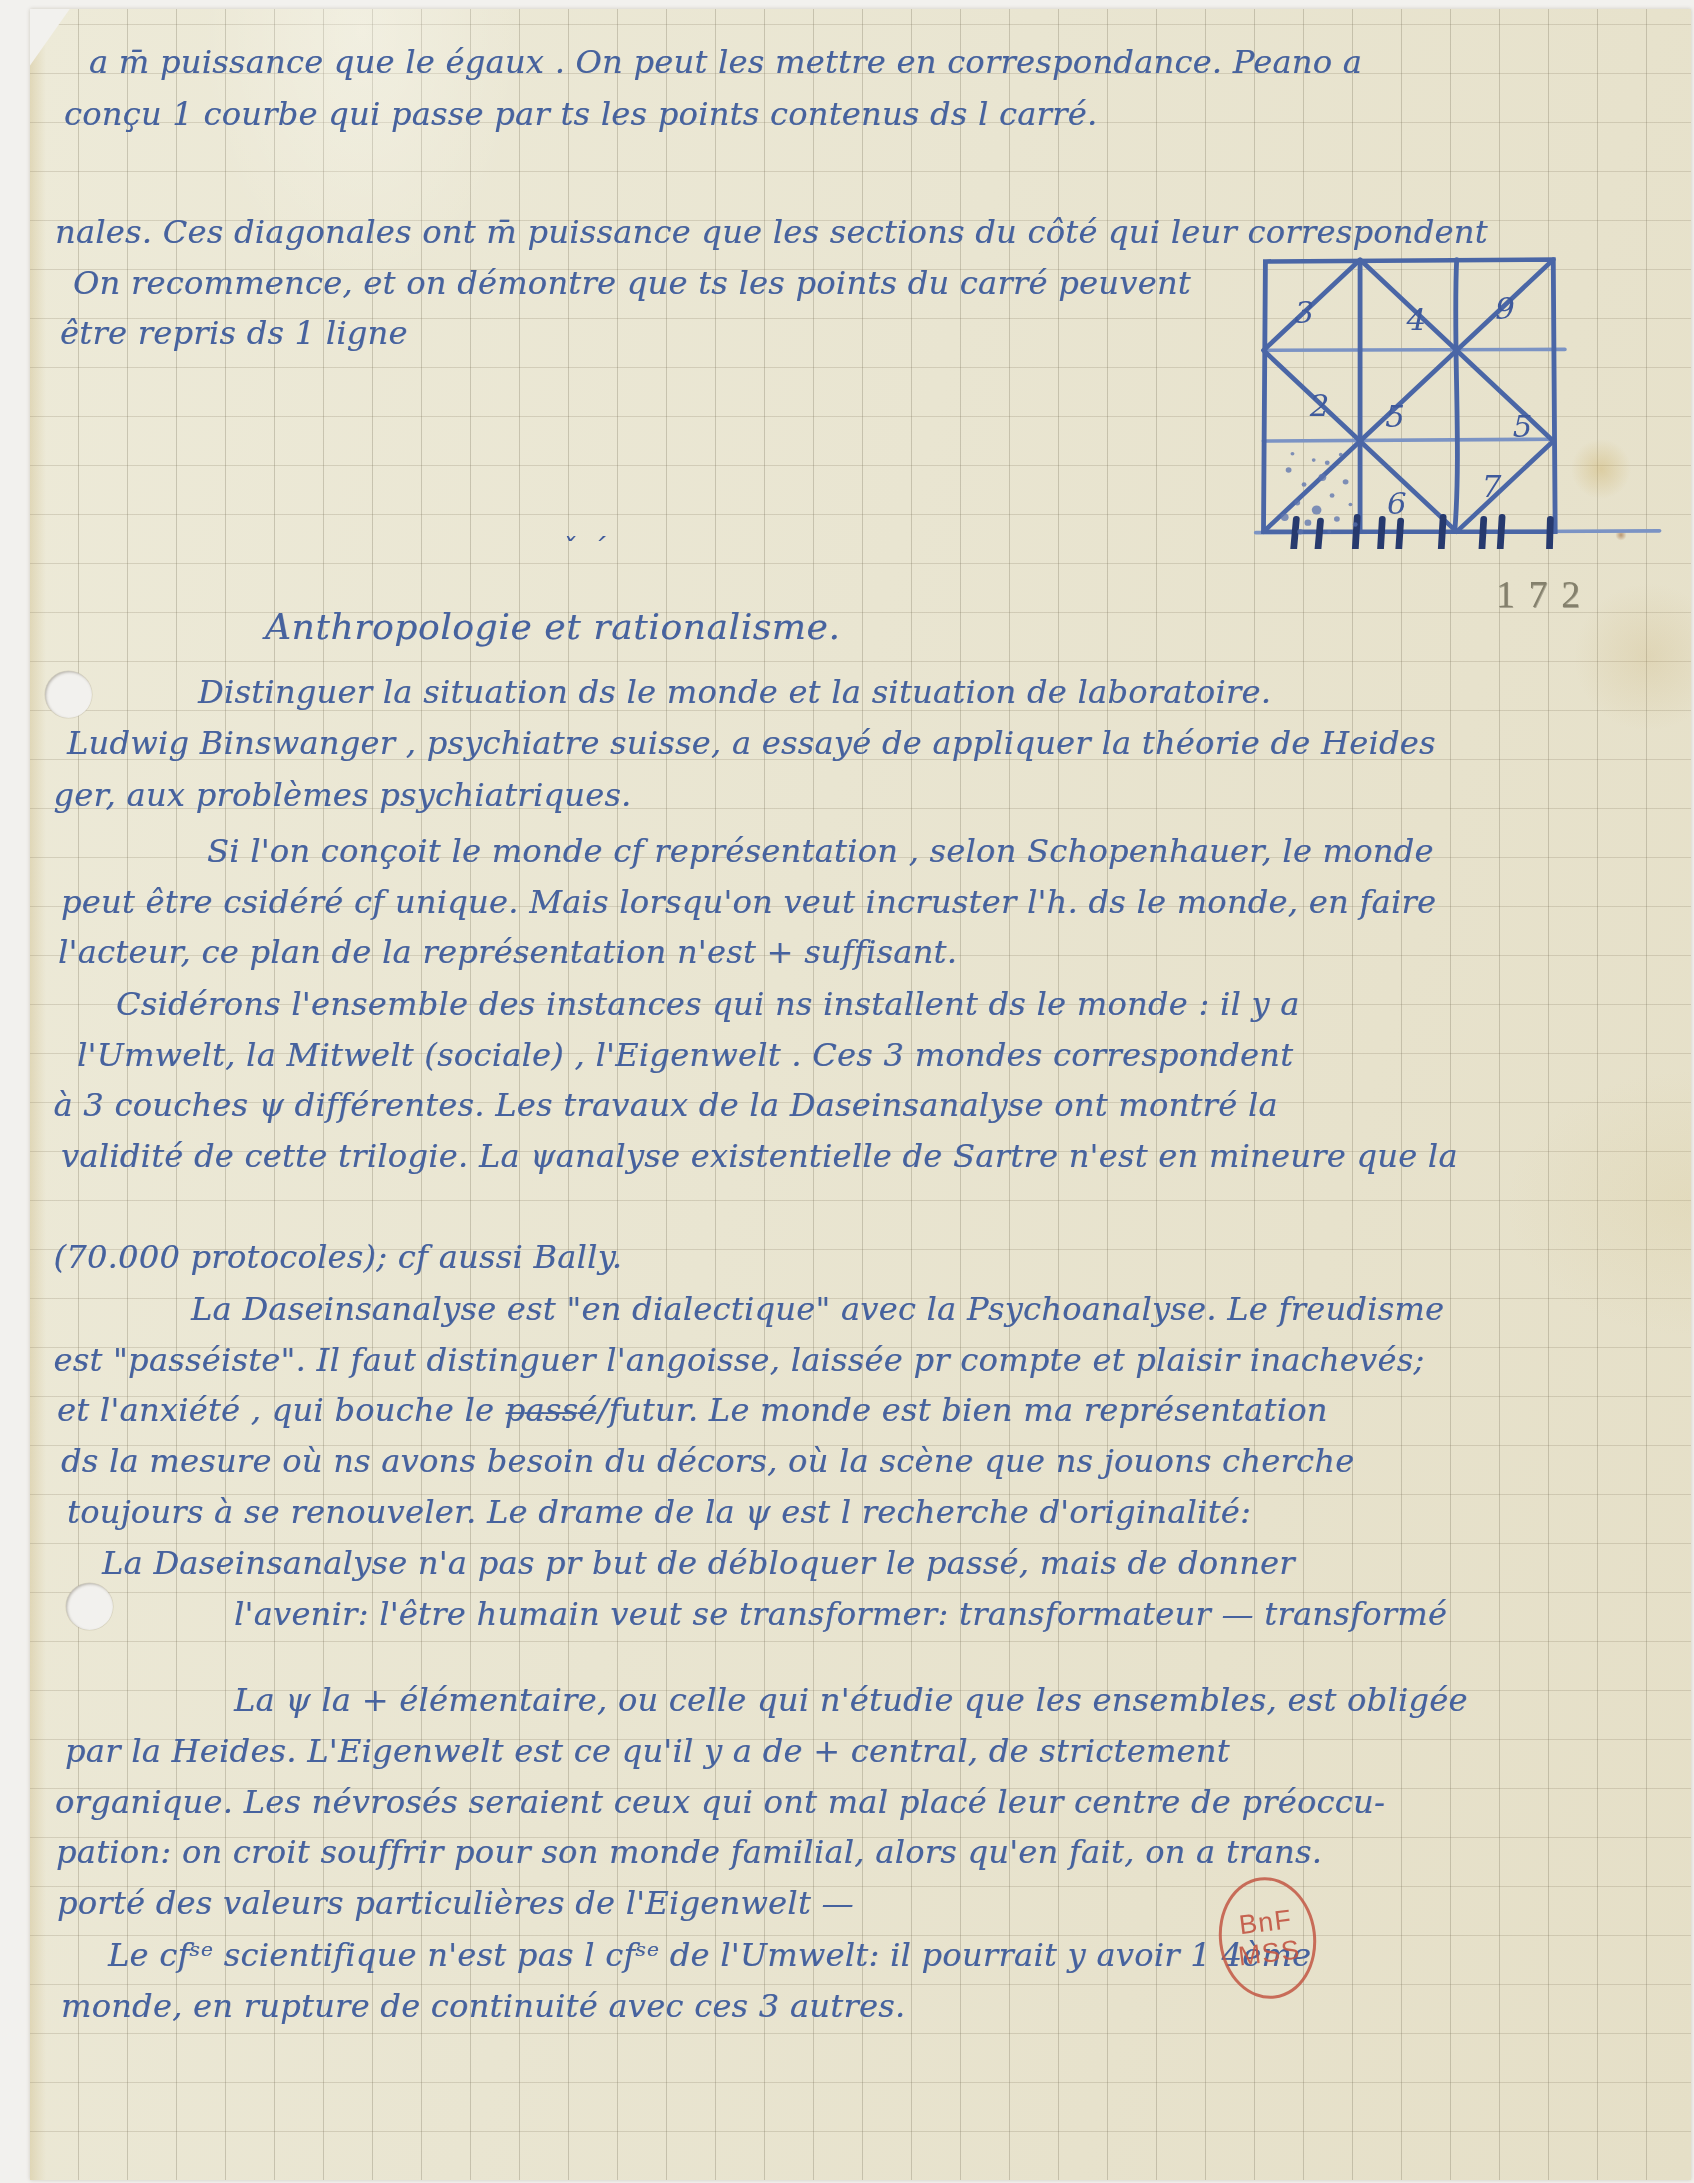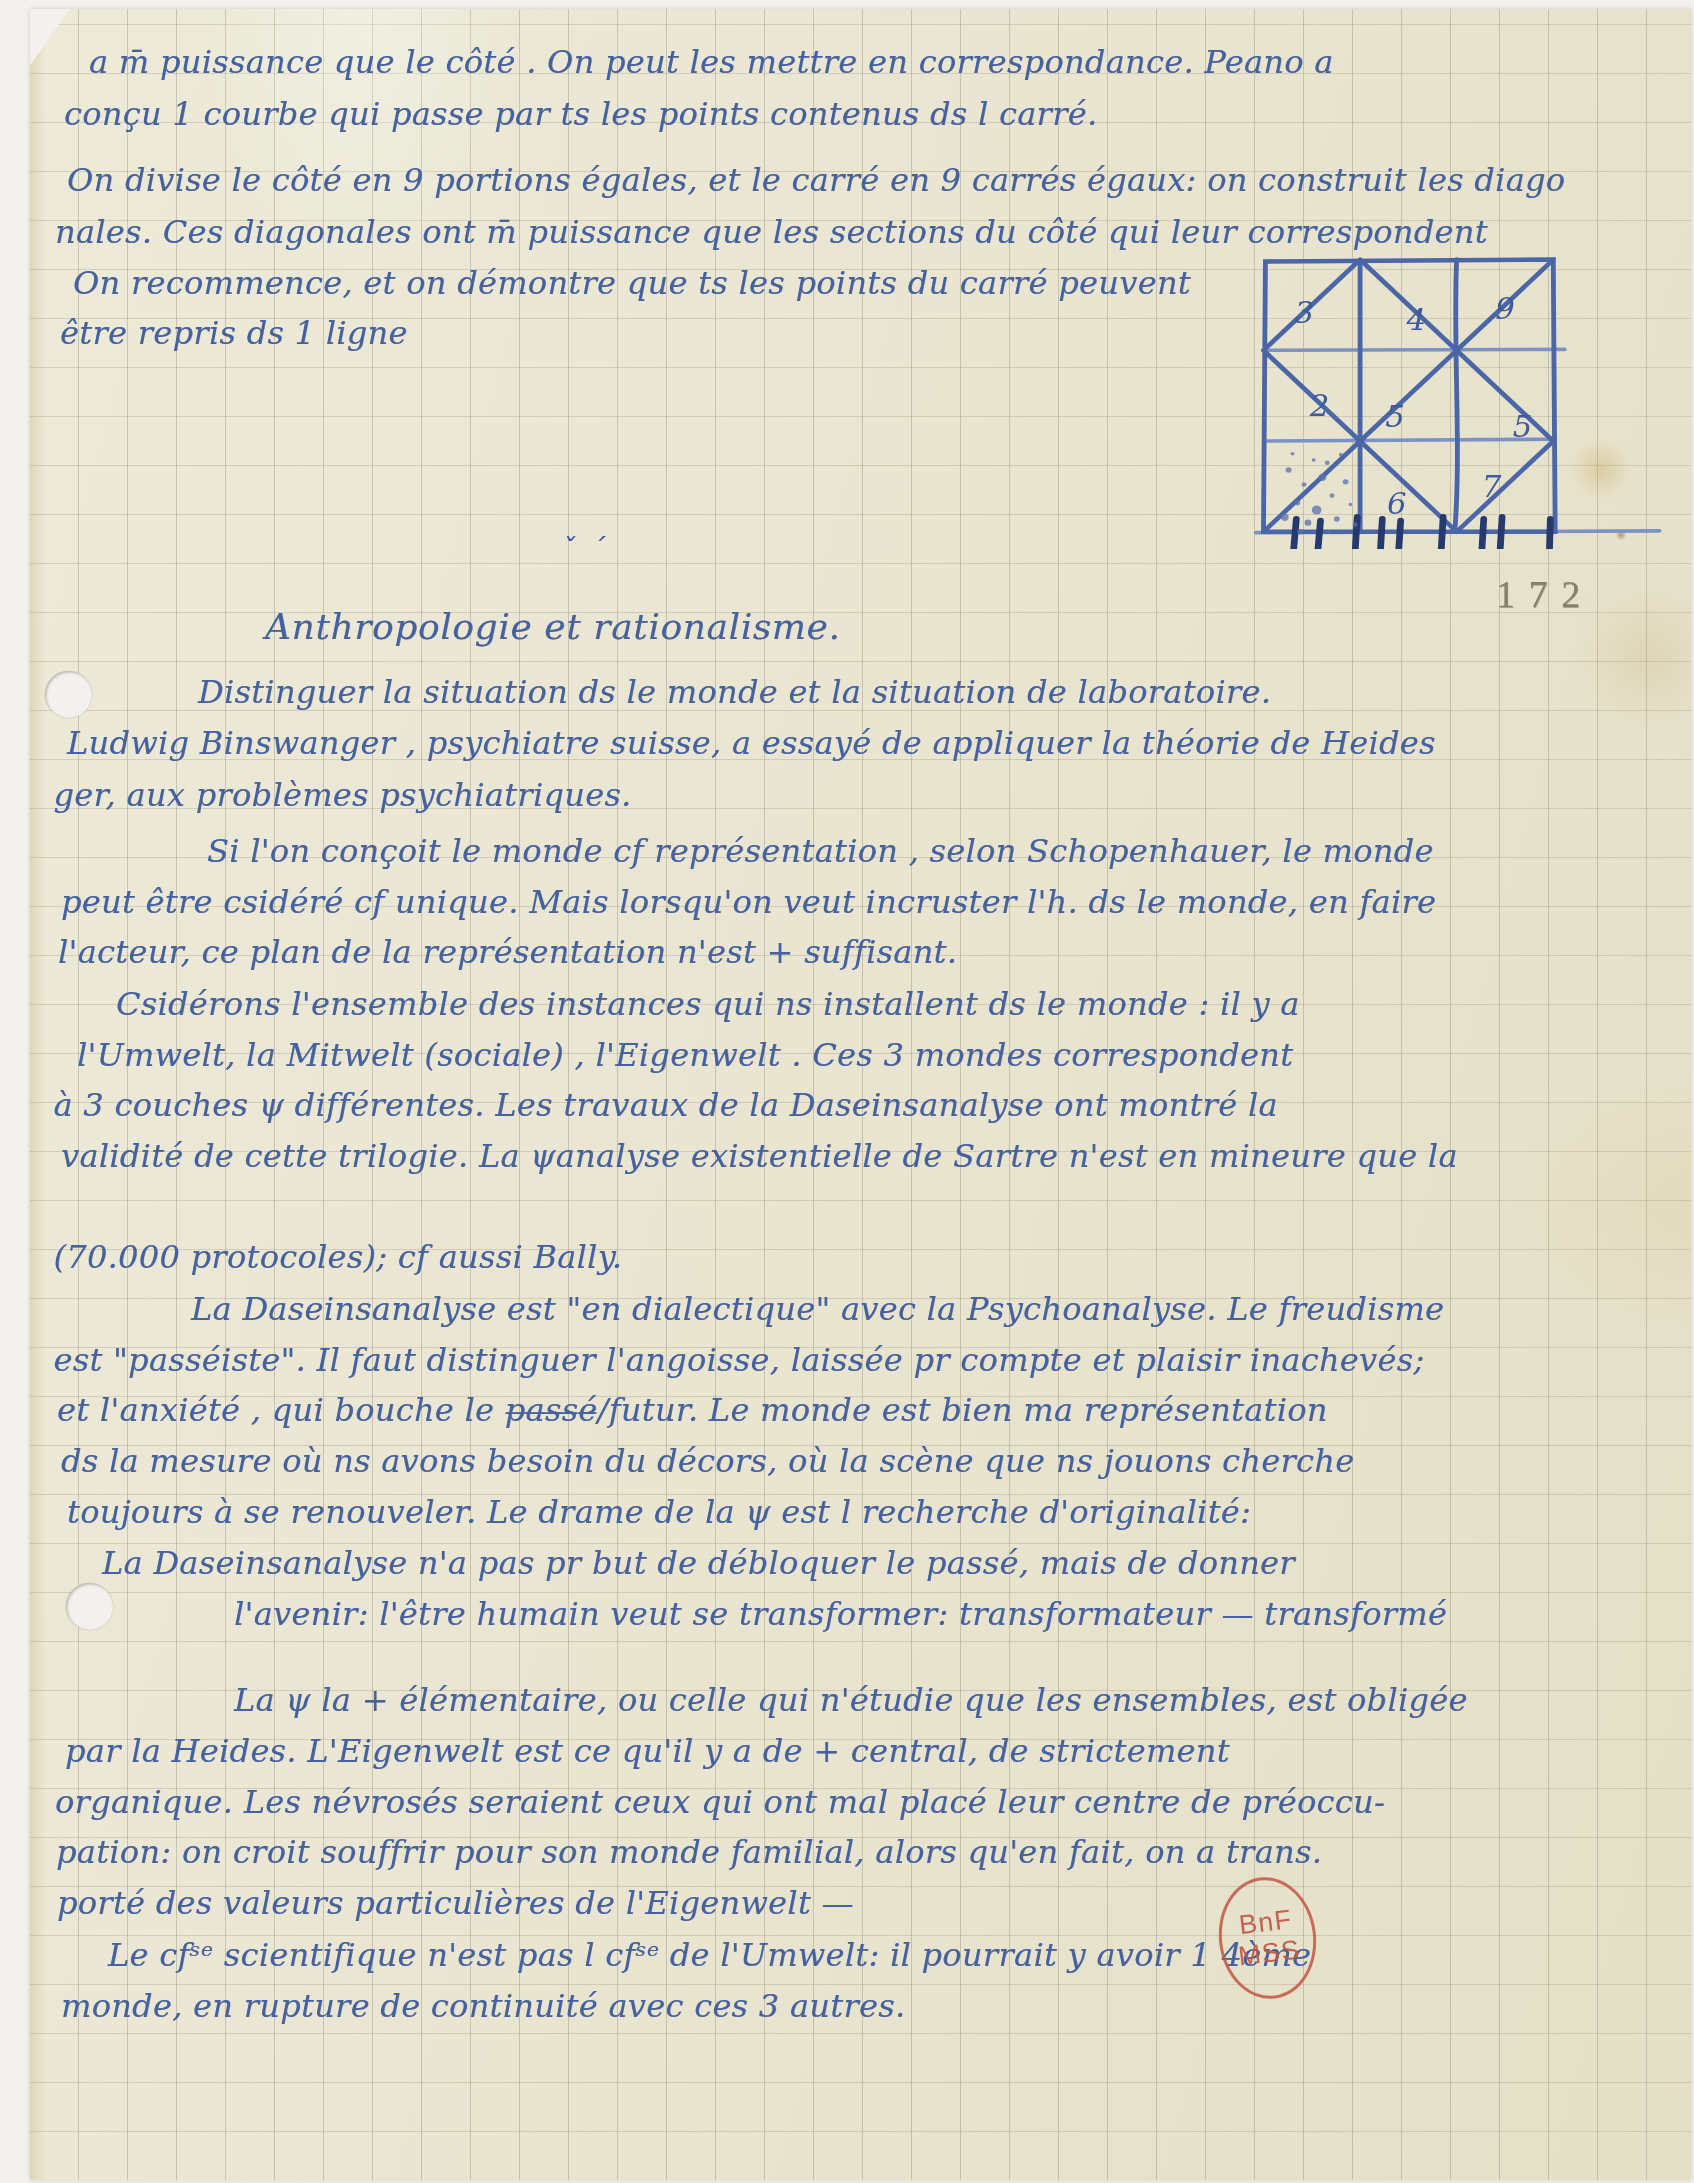--- a/index.html
+++ b/index.html
@@ -71,23 +71,22 @@
     font-family:"DejaVu Serif",serif;font-style:italic;font-size:32px;
     fill:#3f5a9c;
   }
 </style>
 </head>
 <body>
 
 <div class="paper">
   <div class="corner-fold"></div>
 
-  <div class="hand" style="left:59px;top:36px">a m̄ puissance que le côté . On peut les mettre en correspondance. Peano a</div>
+  <div class="hand" style="left:59px;top:36px">a m̄ puissance que le égaux . On peut les mettre en correspondance. Peano a</div>
   <div class="hand" style="left:34px;top:88px">conçu 1 courbe qui passe par ts les points contenus ds l carré.</div>
-  <div class="hand" style="left:37px;top:154px">On divise le côté en 9 portions égales, et le carré en 9 carrés égaux: on construit les diago</div>
   <div class="hand" style="left:25px;top:206px">nales. Ces diagonales ont m̄ puissance que les sections du côté qui leur correspondent</div>
   <div class="hand" style="left:43px;top:257px">On recommence, et on démontre que ts les points du carré peuvent</div>
   <div class="hand" style="left:30px;top:307px">être repris ds 1 ligne</div>
 
   <svg class="diagram" style="left:1219px;top:237px;width:425px;height:303px" viewBox="-15 -15 440 334" preserveAspectRatio="none">
 
     <g stroke="#7b93c4" stroke-width="4" fill="none" stroke-linecap="round">
       <path d="M0,100 L312,99"></path>
       <path d="M0,200 L300,198"></path>
       <path d="M-8,301 L410,299"></path>

